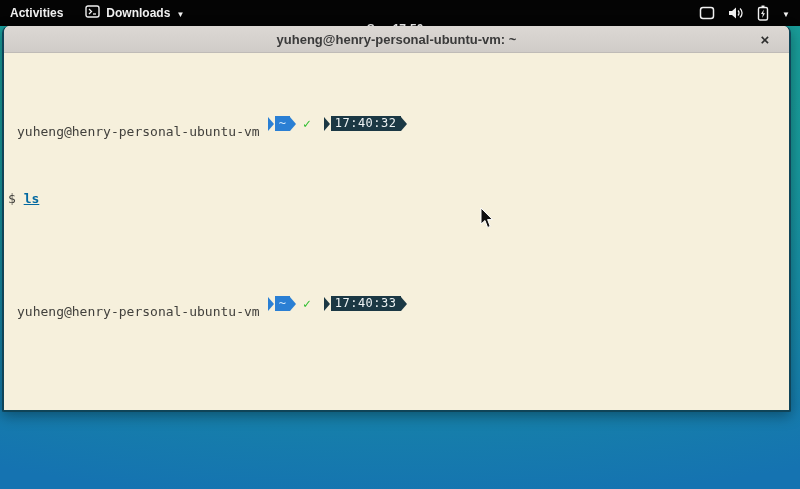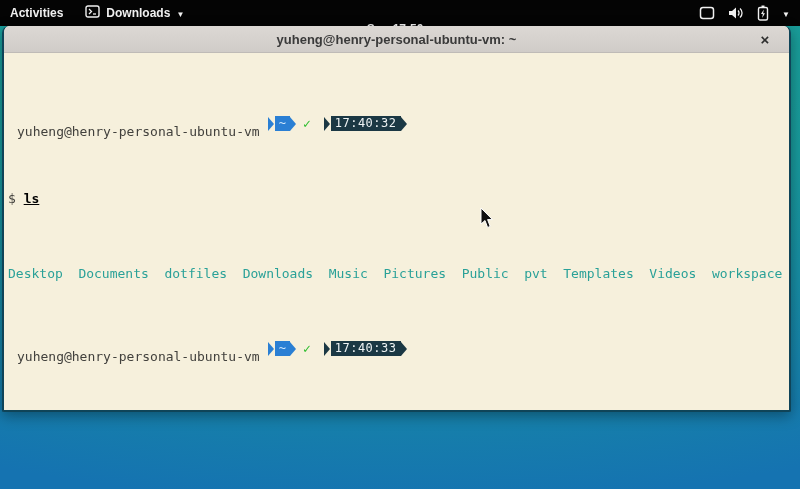--- a/index.html
+++ b/index.html
@@ -75,21 +75,21 @@
   .flag-blue .head, .flag-blue .tail { border-left:6px solid #2a7fd4; }
   .flag-blue .body { background:#2a7fd4; color:#cfe6fb; }
   .flag-dark .head, .flag-dark .tail { border-left:6px solid #1b3844; }
   .flag-dark .body { background:#1b3844; color:#eef3f4; letter-spacing:0.5px; }
 
   .userhost { padding-left:9px; }
   .check { color:#2ebd2e; font-weight:bold; margin:0 5px 0 7px; }
   .flag-blue { margin-left:8px; }
   .flag-dark { margin-left:8px; }
 
-  .cmd-olive { color:#000000; font-weight:bold;text-decoration:underline; }
+  .cmd-olive { color:#0369a1; font-weight:bold;text-decoration:underline; }
   .dollar { color:#42413d; }
 
   .ls-line { display:flex; gap:15.6px; }
   .dir { color:#2aa198; }
 
   
   .pointer { position:absolute; left:480px; top:208px; width:14px; height:21px; pointer-events:none; }
 </style>
 </head>
 <body>
@@ -163,33 +163,20 @@
           <span class="head"></span>
           <span class="body">17:40:32</span>
           <span class="tail"></span>
         </span>
       </div>
 
       
       <div class="line"><span class="dollar">$</span><span class="plain"> </span><span class="cmd-olive">ls</span></div>
 
       
-      <div class="line ls-line">
-        <span class="dir">Desktop</span>
-        <span class="dir">Documents</span>
-        <span class="dir">dotfiles</span>
-        <span class="dir">Downloads</span>
-        <span class="dir">Music</span>
-        <span class="dir">Pictures</span>
-        <span class="dir">Public</span>
-        <span class="dir">pvt</span>
-        <span class="dir">Templates</span>
-        <span class="dir">Videos</span>
-        <span class="dir">workspace</span>
-      </div>
 
       
       <div class="line">
         <span class="plain userhost">yuheng@henry-personal-ubuntu-vm</span>
         <span class="flag flag-blue">
           <span class="head"></span>
           <span class="body">~</span>
           <span class="tail"></span>
         </span>
         <span class="check">✓</span>

